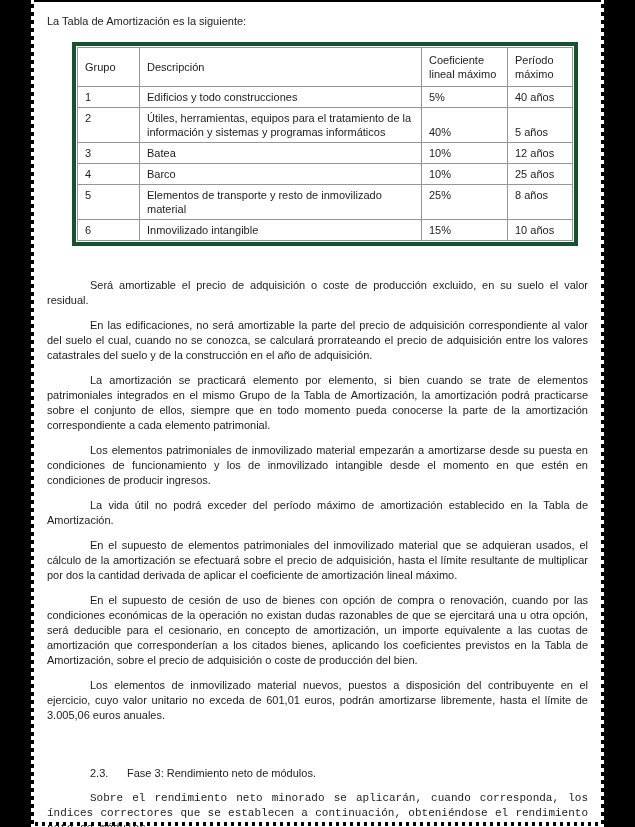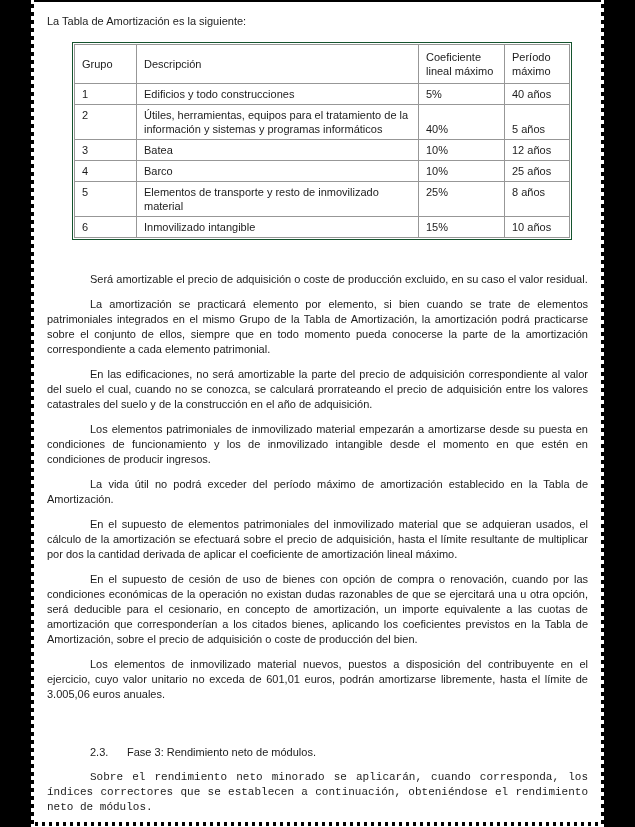--- a/index.html
+++ b/index.html
@@ -38,21 +38,21 @@
   }
   
   .content {
     position: absolute; left: 47px; top: 14px; width: 541px;
     font-size: 11px; line-height: 15px;
   }
   .intro-line { margin: 0 0 13px 0; }
   .table-frame {
     display: inline-block;
     margin-left: 25px;
-    border: 1px solid #14532d;
+    border: 4px solid #14532d;
     padding: 1px;
     background: #fff;
   }
   table.amort-table {
     table-layout: fixed;
     width: 495px;
     border-collapse: collapse;
     font-size: 11px;
     line-height: 14px;
   }
@@ -149,23 +149,23 @@
         <tr class="single">
           <td>6</td>
           <td>Inmovilizado intangible</td>
           <td>15%</td>
           <td>10 años</td>
         </tr>
       </tbody>
     </table>
   </div>
 
-  <p class="para para-first">Será amortizable el precio de adquisición o coste de producción excluido, en su caso el valor residual.</p>
+  <p class="para para-first">Será amortizable el precio de adquisición o coste de producción excluido, en su suelo el valor residual.</p>
+  <p class="para">En las edificaciones, no será amortizable la parte del precio de adquisición correspondiente al valor del suelo el cual, cuando no se conozca, se calculará prorrateando el precio de adquisición entre los valores catastrales del suelo y de la construcción en el año de adquisición.</p>
   <p class="para">La amortización se practicará elemento por elemento, si bien cuando se trate de elementos patrimoniales integrados en el mismo Grupo de la Tabla de Amortización, la amortización podrá practicarse sobre el conjunto de ellos, siempre que en todo momento pueda conocerse la parte de la amortización correspondiente a cada elemento patrimonial.</p>
-  <p class="para">En las edificaciones, no será amortizable la parte del precio de adquisición correspondiente al valor del suelo el cual, cuando no se conozca, se calculará prorrateando el precio de adquisición entre los valores catastrales del suelo y de la construcción en el año de adquisición.</p>
   <p class="para">Los elementos patrimoniales de inmovilizado material empezarán a amortizarse desde su puesta en condiciones de funcionamiento y los de inmovilizado intangible desde el momento en que estén en condiciones de producir ingresos.</p>
   <p class="para">La vida útil no podrá exceder del período máximo de amortización establecido en la Tabla de Amortización.</p>
   <p class="para">En el supuesto de elementos patrimoniales del inmovilizado material que se adquieran usados, el cálculo de la amortización se efectuará sobre el precio de adquisición, hasta el límite resultante de multiplicar por dos la cantidad derivada de aplicar el coeficiente de amortización lineal máximo.</p>
   <p class="para">En el supuesto de cesión de uso de bienes con opción de compra o renovación, cuando por las condiciones económicas de la operación no existan dudas razonables de que se ejercitará una u otra opción, será deducible para el cesionario, en concepto de amortización, un importe equivalente a las cuotas de amortización que corresponderían a los citados bienes, aplicando los coeficientes previstos en la Tabla de Amortización, sobre el precio de adquisición o coste de producción del bien.</p>
   <p class="para">Los elementos de inmovilizado material nuevos, puestos a disposición del contribuyente en el ejercicio, cuyo valor unitario no exceda de 601,01 euros, podrán amortizarse libremente, hasta el límite de 3.005,06 euros anuales.</p>
 
   <p class="section-heading"><span class="section-number">2.3.</span><span>Fase 3: Rendimiento neto de módulos.</span></p>
 
   <p class="para para-closing">Sobre el rendimiento neto minorado se aplicarán, cuando corresponda, los índices correctores que se establecen a continuación, obteniéndose el rendimiento neto de módulos.</p>
 

